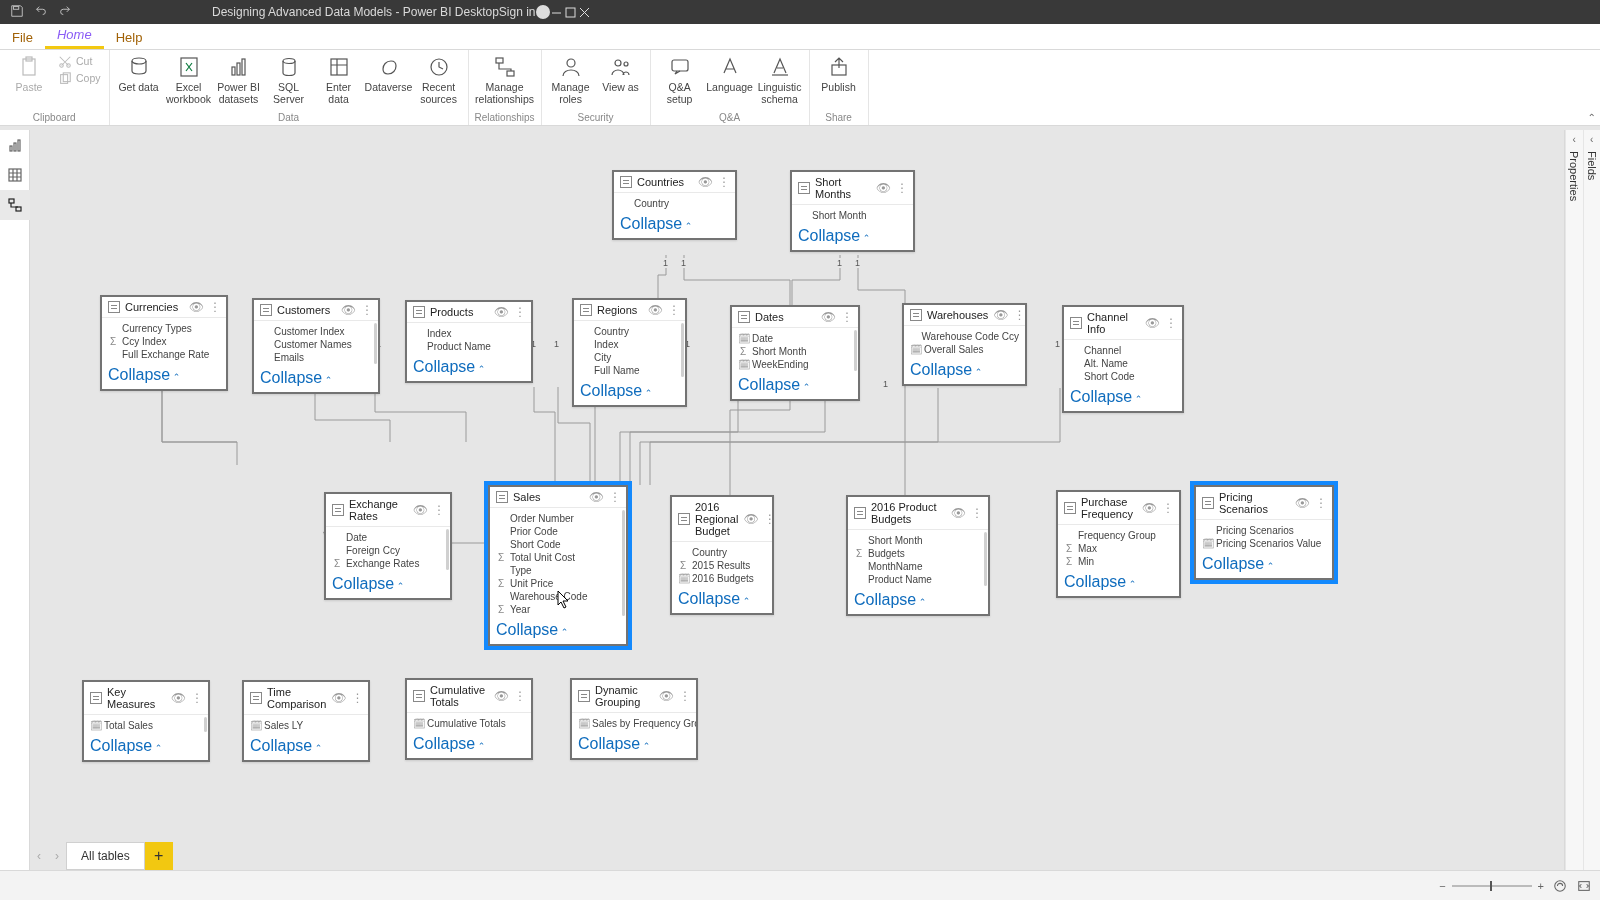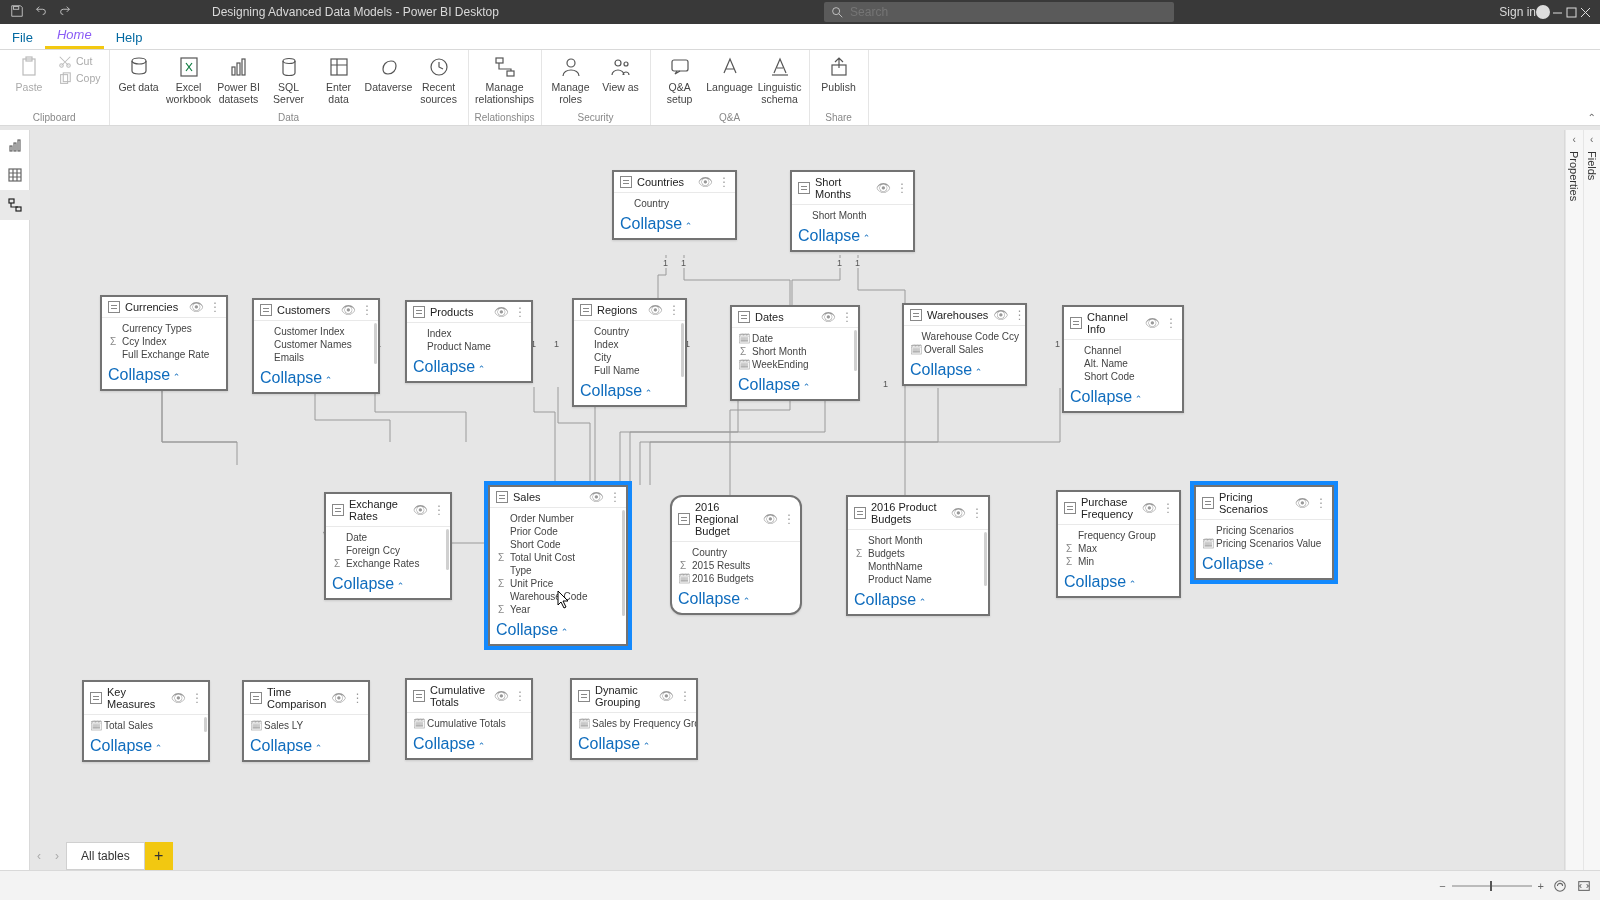--- a/index.html
+++ b/index.html
@@ -16,21 +16,21 @@
     color:#ddd; font-size:12px; padding-left:26px;
   }
   .titlebar .search svg { position:absolute; left:6px; top:3px; width:14px; height:14px; stroke:#ccc; fill:none; }
   .titlebar .right { display:flex; align-items:center; gap:0; padding-right:8px; }
   .titlebar .right .avatar { width:14px; height:14px; border-radius:50%; background:#ddd; }
   .titlebar .winbtn { width:14px; height:14px; display:flex; align-items:center; justify-content:center; }
   .titlebar .winbtn svg { width:11px; height:11px; stroke:#ddd; fill:none; stroke-width:1; }
 
   
   .menubar { height:26px; background:#fff; display:flex; align-items:flex-end; border-bottom:1px solid #d9d9d9; font-size:13px; }
-  .menubar .tab { padding:4px 12px; color:#0369a1; cursor:pointer; }
+  .menubar .tab { padding:4px 12px; color:#a16207; cursor:pointer; }
   .menubar .tab.active { color:#8b5cf6; border-bottom:3px solid #f2c811; font-weight:400;font-style:italic; }
 
   
   .ribbon { height:76px; background:#fff; border-bottom:1px solid #d9d9d9; display:flex; font-size:11px; color:#444; position:relative; }
   .ribbon .collapse-caret { position:absolute; right:4px; bottom:2px; font-size:10px; color:#666; }
   .ribbon .group { display:flex; flex-direction:column; align-items:center; padding:2px 6px 1px 6px; border-right:1px solid #e5e5e5; }
   .ribbon .group .items { flex:1; display:flex; align-items:flex-start; gap:4px; }
   .ribbon .group .label { font-size:10px; color:#888; margin-top:auto; margin-bottom:1px; }
   .rbtn { display:flex; flex-direction:column; align-items:center; justify-content:flex-start; width:46px; padding-top:2px; gap:2px; cursor:pointer; text-align:center; line-height:1.1; }
   .rbtn.small { width:auto; flex-direction:row; gap:4px; justify-content:flex-start; padding:1px 2px; }
@@ -101,27 +101,20 @@
           <rect x="4" y="3" width="6" height="3" fill="none" stroke="#ccc"></rect>
         </svg></span>
     <span><svg viewBox="0 0 16 16">
           <path d="M6 3 3 6l3 3M3 6h7a3 3 0 0 1 0 6" fill="none" stroke="#ccc"></path>
         </svg></span>
     <span><svg viewBox="0 0 16 16">
           <path d="M10 3l3 3-3 3M13 6H6a3 3 0 0 0 0 6" fill="none" stroke="#ccc"></path>
         </svg></span>
   </div>
   <div class="title">Designing Advanced Data Models - Power BI Desktop</div>
-  <div class="search">
-    <svg viewBox="0 0 16 16">
-        <circle cx="7" cy="7" r="4"></circle>
-        <path d="M10 10l4 4"></path>
-      </svg>
-    <input placeholder="Search" style="">
-  </div>
   <div class="right">
     <span>Sign in</span>
     <span class="avatar"></span>
     <span class="winbtn">
         <svg viewBox="0 0 11 11">
           <path d="M1 6h9"></path>
         </svg>
       </span>
     <span class="winbtn">
         <svg viewBox="0 0 11 11">
@@ -664,21 +657,21 @@
           <span class="fi"></span>
           <span>Warehouse Code</span>
         </div>
         <div class="field">
           <span class="fi">Σ</span>
           <span>Year</span>
         </div>
       </div>
       <div class="tfoot"><span class="collapse">Collapse</span></div>
     </div>
-  <div class="tablecard" style="left:640px; top:365px; width:132px;border-radius:12px;">
+  <div class="tablecard" style="left:640px; top:365px; width:104px;">
       <div class="thead">
         <span class="ticon"></span>
         <span class="tname">2016 Regional Budget</span>
         <span class="heye">👁</span>
         <span class="hdots">⋮</span>
       </div>
       <div class="tbody">
         <div class="field">
           <span class="fi"></span>
           <span>Country</span>

